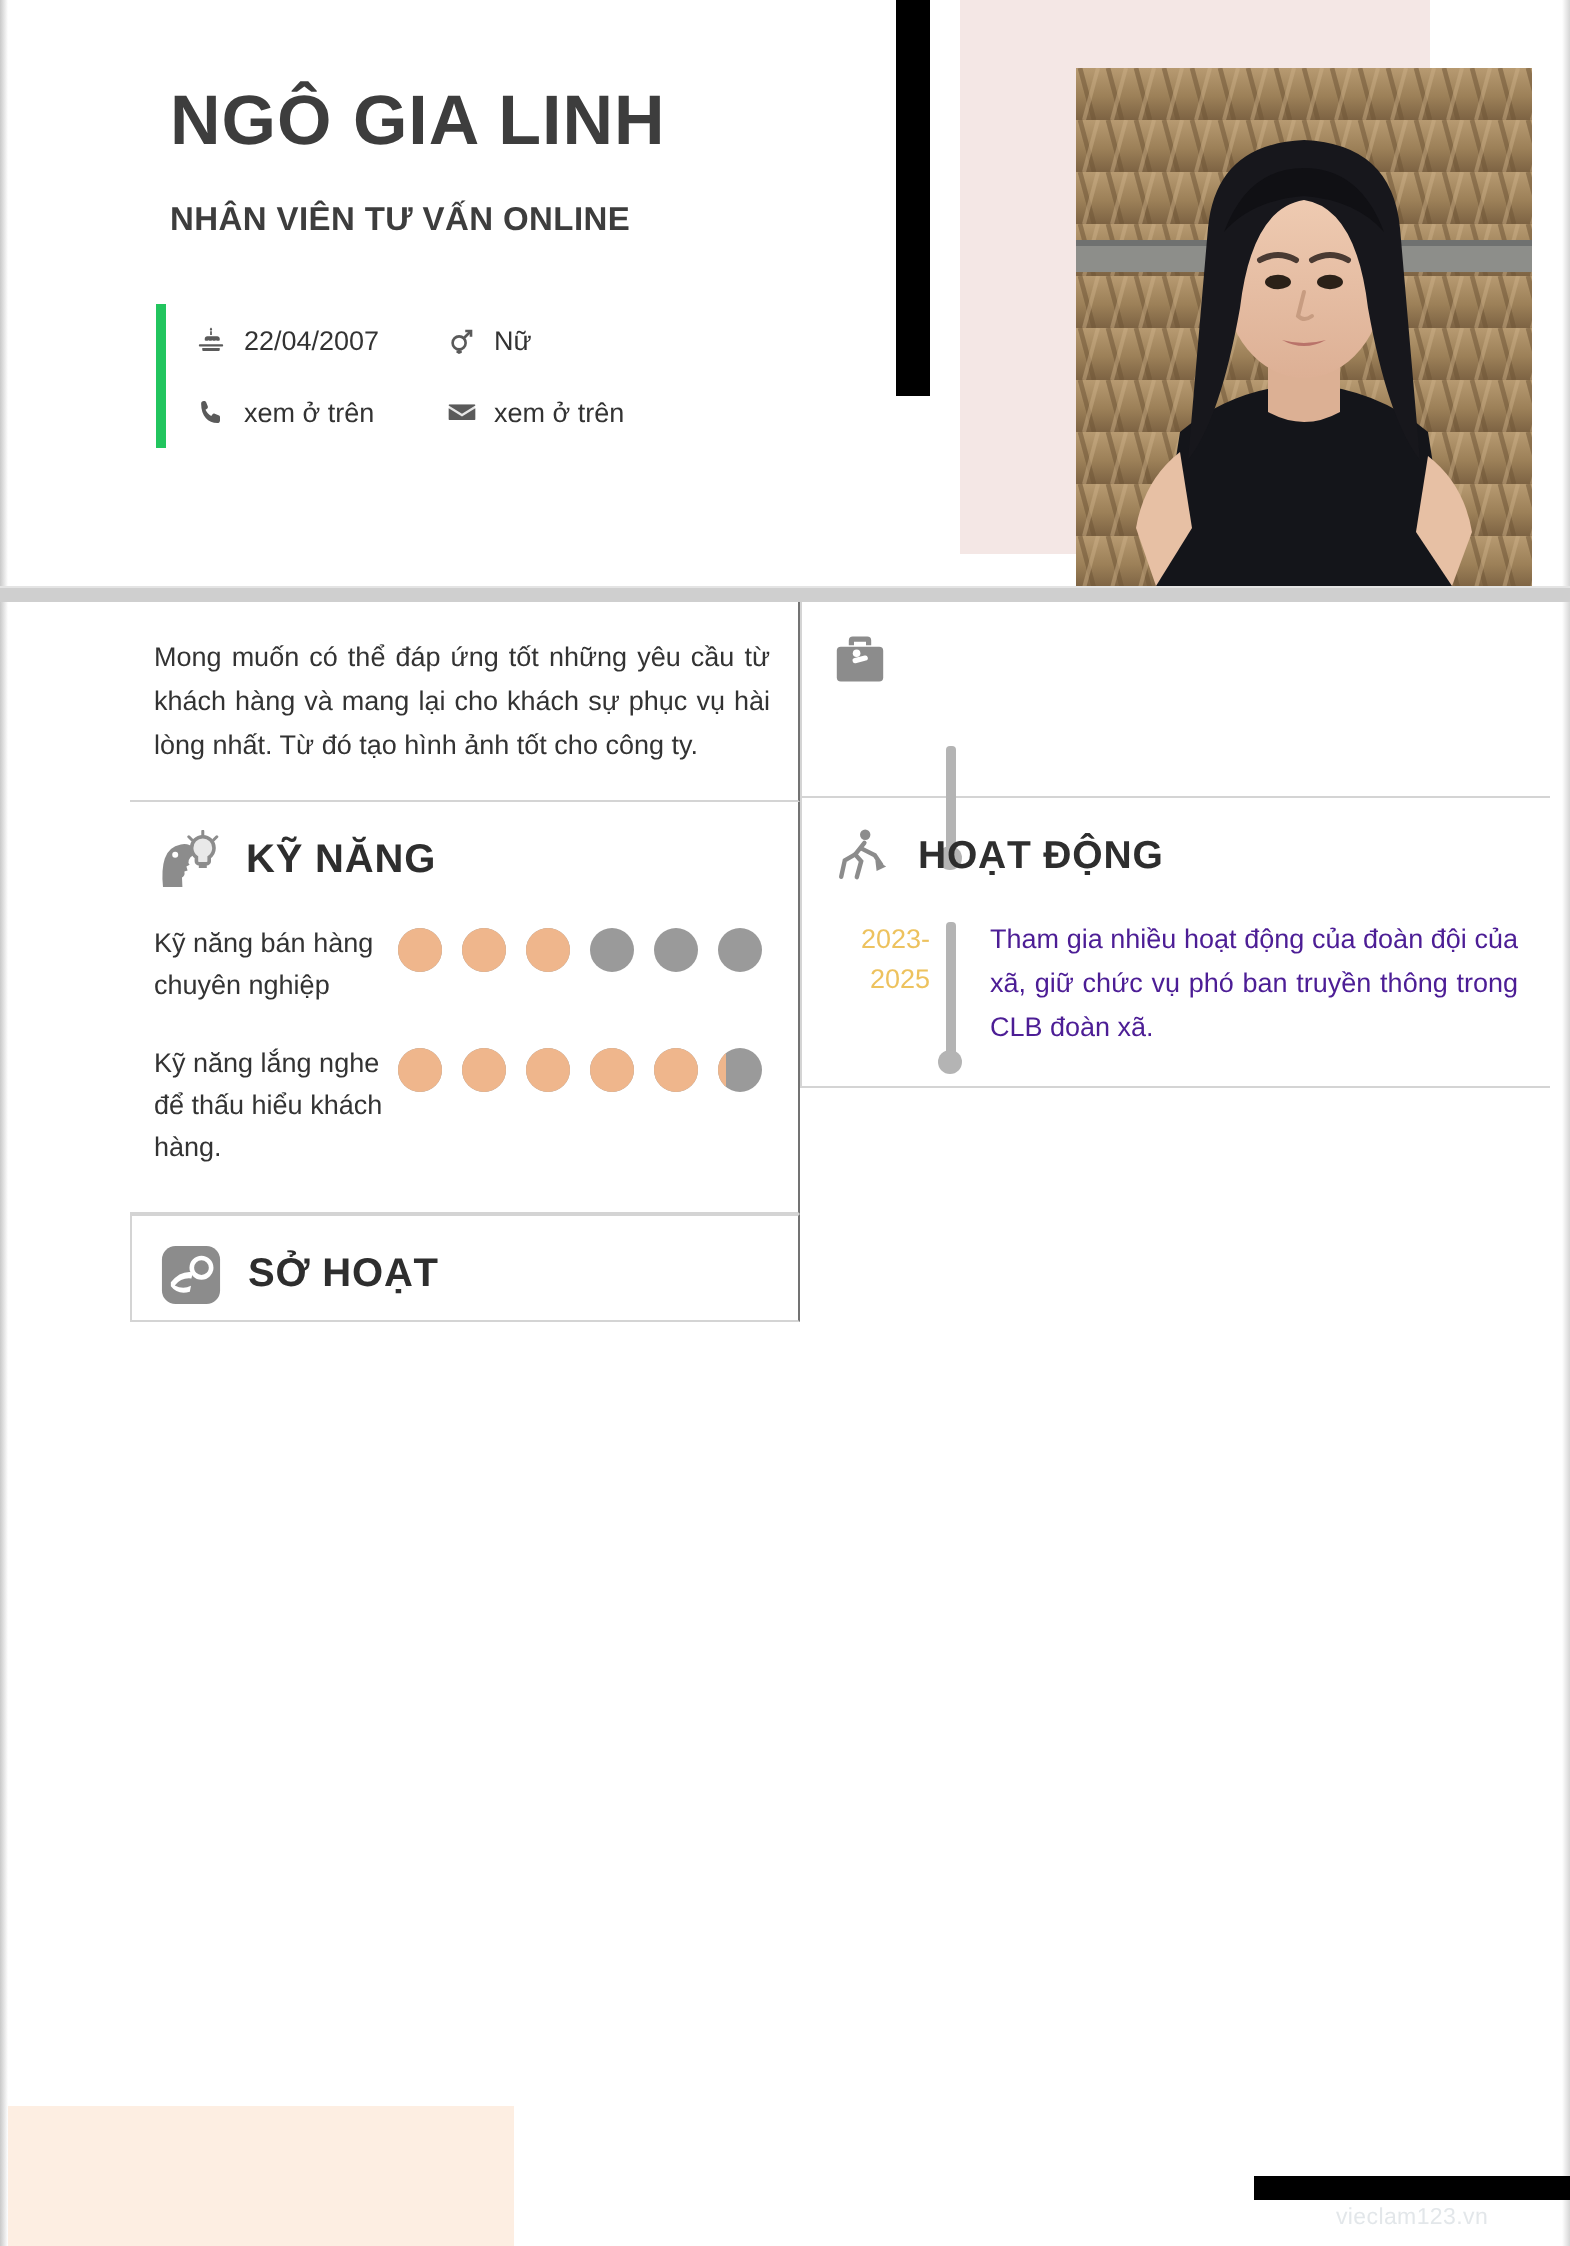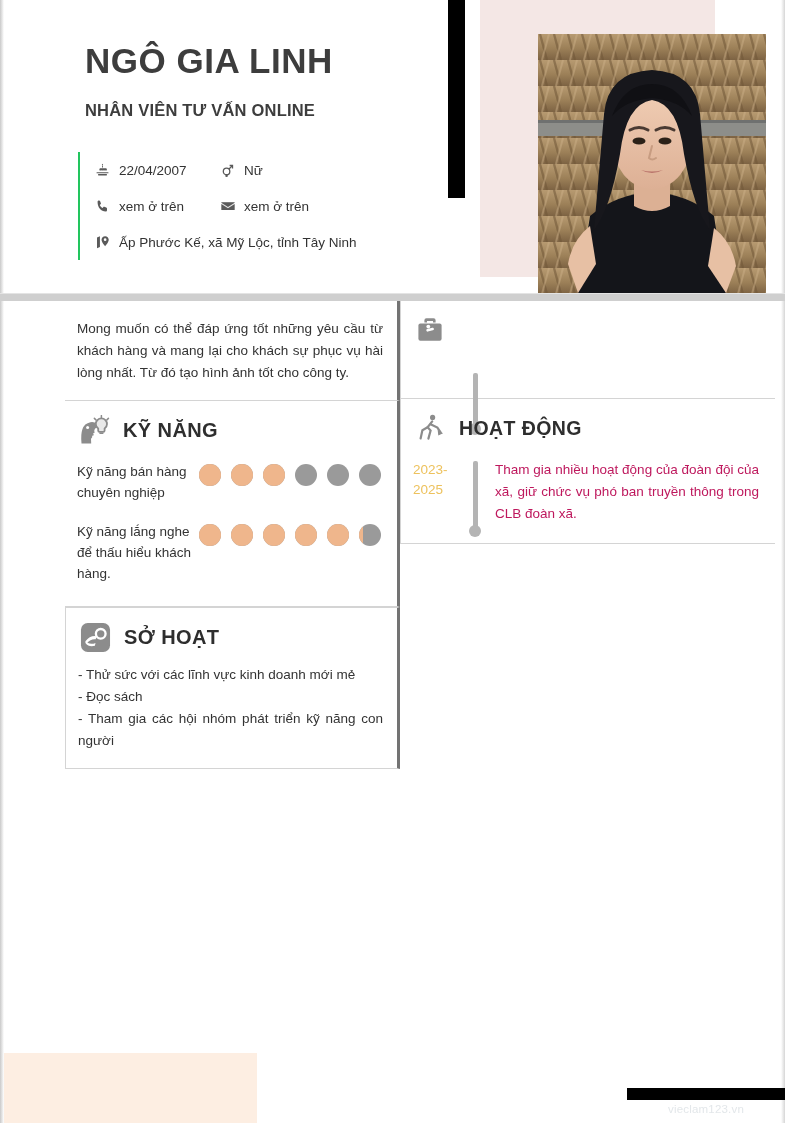--- a/index.html
+++ b/index.html
@@ -99,21 +99,21 @@
     font-weight: bold;
     letter-spacing: 0.2px;
     color: #3d3d3d;
   }
 
   .contact-block {
     position: absolute;
     left: 78px; top: 152px;
     width: 340px;
     padding-left: 14px;
-    border-left: 2px solid #22c55e;
+    border-left: 5px solid #22c55e;
     box-sizing: border-box;
   }
   .contact-row {
     display: flex;
     align-items: center;
     height: 36px;
   }
   .contact-item {
     display: flex;
     align-items: center;
@@ -144,21 +144,21 @@
     left: 400px; top: 301px;
     width: 375px;
   }
 
   .card {
     border-bottom: 1px solid #d4d4d4;
     position: relative;
     box-sizing: border-box;
   }
   .card.with-left { border-left: 1px solid #d4d4d4; }
-  .card.with-right { border-right: 3px solid #737373; }
+  .card.with-right { border-right: 1px solid #737373; }
   .card.topline { border-top: 1px solid #d4d4d4; }
 
   
   .objective {
     padding: 17px 14px 16px 12px;
     font-size: 13.5px;
     line-height: 22px;
     text-align: justify;
     color: #333333;
   }
@@ -235,21 +235,21 @@
   .tl-entry {
     display: flex;
     padding: 10px 16px 22px 12px;
   }
   .tl-date {
     width: 52px;
     flex: 0 0 52px;
     font-size: 13.5px;
     line-height: 20px;
     color: #edc25e;
-    text-align: left;
+    text-align: right;
     padding-top: 1px;
   }
   .tl-bar {
     width: 20px;
     flex: 0 0 20px;
     display: flex;
     justify-content: center;
     position: relative;
   }
   .tl-bar .line {
@@ -271,21 +271,21 @@
     color: #2e2e2e;
     line-height: 22px;
   }
   .tl-sub {
     font-size: 13.5px;
     color: #9f9f9f;
     line-height: 22px;
   }
   .tl-desc {
     font-size: 13.5px;
-    color: #be185d;
+    color: #4c1d95;
     line-height: 22px;
     text-align: justify;
   }
 
   
   .edu-entry { padding: 18px 16px 26px 12px; }
   .edu-entry .tl-bar .line { height: 52px; }
   .edu-entry .tl-bar .nub { top: 52px; }
 
   .act-entry { padding: 8px 16px 18px 12px; }
@@ -421,32 +421,20 @@
             <svg width="16" height="16" viewBox="0 0 24 24" fill="currentColor" aria-hidden="true">
               <path d="M2.5 6h19v12h-19z" opacity="0.15"></path>
               <path d="M2.5 6.4h19c.3 0 .5.2.5.5v.3l-10 6.2-10-6.2v-.3c0-.3.2-.5.5-.5z"></path>
               <path d="M2 9.1l10 6.2 10-6.2v8.4c0 .3-.2.5-.5.5h-19c-.3 0-.5-.2-.5-.5z"></path>
             </svg>
           </span>
           <span>xem ở trên</span>
         </div>
       </div>
 
-      <div class="contact-row">
-        <div class="contact-item">
-          <span class="ci-icon">
-            <svg width="16" height="16" viewBox="0 0 24 24" fill="currentColor" aria-hidden="true">
-              <path d="M3 5.2 L7.4 3.4 L7.4 19.4 L3 21.2 Z"></path>
-              <path d="M15.2 3.2c3 0 5.4 2.4 5.4 5.4 0 3.8-5.4 9.6-5.4 9.6S9.8 12.4 9.8 8.6c0-3 2.4-5.4 5.4-5.4z"></path>
-              <circle cx="15.2" cy="8.5" r="2" fill="#ffffff"></circle>
-            </svg>
-          </span>
-          <span>Ấp Phước Kế, xã Mỹ Lộc, tỉnh Tây Ninh</span>
-        </div>
-      </div>
 
     </div>
   </div>
 
   <div class="header-rule">
     <div class="header-rule-inner"></div>
   </div>
 
   <div class="col-left">
 
@@ -518,25 +506,20 @@
       <div class="sec-head">
         <span class="sec-icon">
           <svg width="31" height="31" viewBox="0 0 32 32" aria-hidden="true">
             <rect x="1" y="1" width="30" height="30" rx="7" fill="#8c8c8c"></rect>
             <path d="M5.6 19.8 Q10.4 13.6 17 14.6 L16.2 17.8 Q11 17.2 7.6 21.4 Q11.8 23.6 16 21.6 L15.4 24.6 Q9.2 26.4 5.6 21.8 Z" fill="#ffffff"></path>
             <circle cx="21.4" cy="12.2" r="5" fill="none" stroke="#ffffff" stroke-width="2.4"></circle>
           </svg>
         </span>
         <span class="sec-title">SỞ HOẠT</span>
       </div>
-      <div class="hobby-body">
-        <span class="hobby-line">- Thử sức với các lĩnh vực kinh doanh mới mẻ</span>
-        <span class="hobby-line">- Đọc sách</span>
-        <span class="hobby-line">- Tham gia các hội nhóm phát triển kỹ năng con người</span>
-      </div>
     </div>
 
   </div>
 
   <div class="col-right">
 
     <div class="card with-left">
       <div class="sec-head">
         <span class="sec-icon">
           <svg width="30" height="30" viewBox="0 0 30 30" fill="currentColor" aria-hidden="true">

